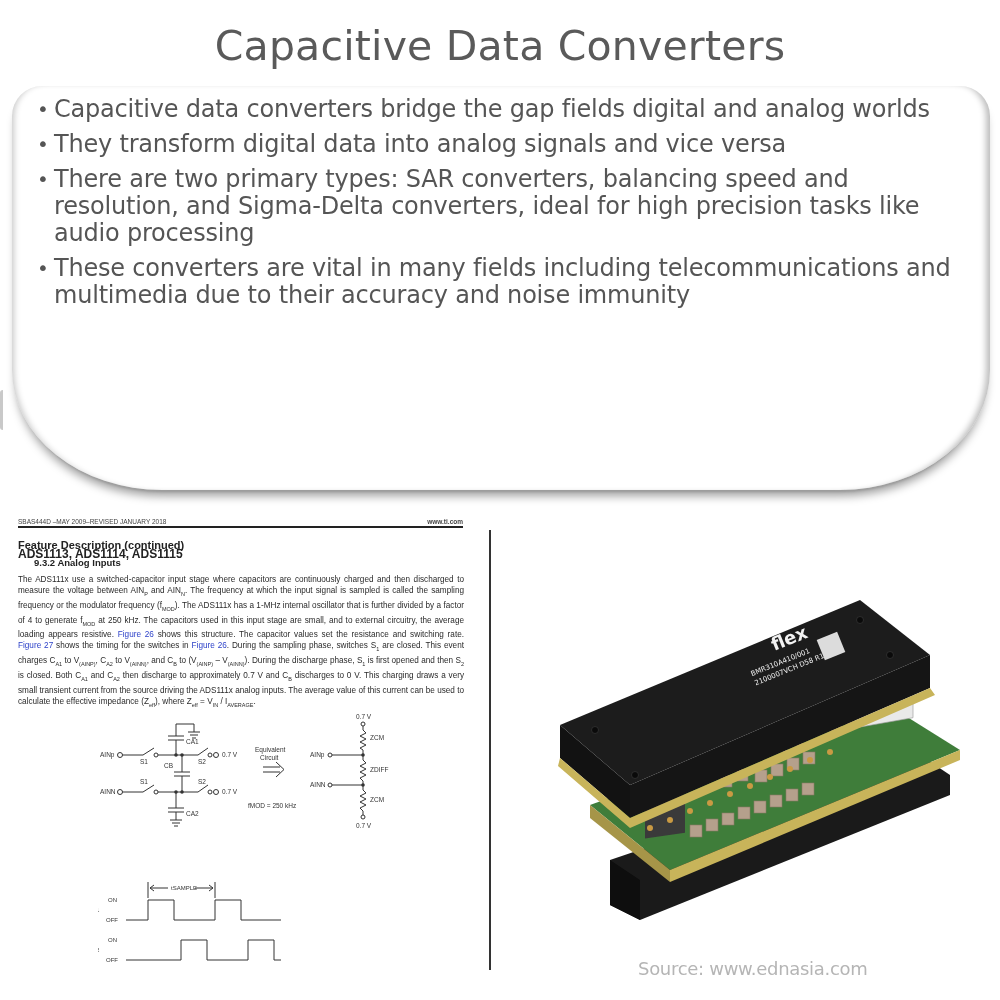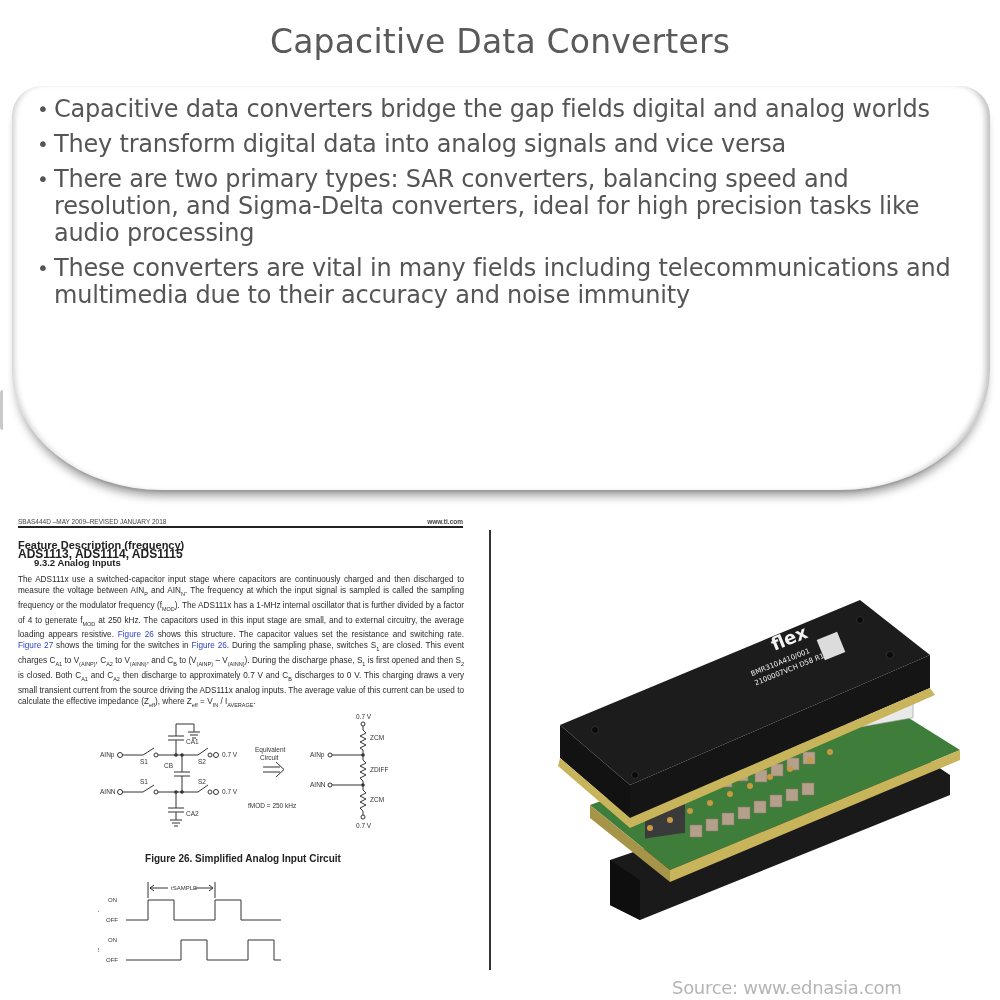--- a/index.html
+++ b/index.html
@@ -1,21 +1,21 @@
 <!DOCTYPE html>
 <html><head>
 <meta charset="utf-8">
 <style>
   * { box-sizing: border-box; margin: 0; padding: 0; }
   html, body { width: 1000px; height: 1000px; background: #ffffff; overflow: hidden; }
   body { position: relative; font-family: "DejaVu Sans", sans-serif; color: #555555; }
 
   .title {
     position: absolute; left: 0; top: 22px; width: 1000px; text-align: center;
-    font-size: 33px; font-weight: normal; color: #5a5a5a; letter-spacing: 0.2px;
+    font-size: 41px; font-weight: normal; color: #5a5a5a; letter-spacing: 0.2px;
   }
 
   .card {
     position: absolute; left: 12px; top: 86px; width: 978px; height: 404px;
     background: #fff;
     border-radius: 30px 30px 150px 150px / 30px 30px 120px 120px;
     box-shadow: inset 6px 0 6px -4px #c8c8c8, inset -8px 0 6px -4px #bdbdbd, 0 10px 10px -4px #a0a0a0, 0 8px 2px -6px #888;
   }
   .card-edge-left {
     position: absolute; left: 0; top: 390px; width: 6px; height: 40px;
@@ -49,22 +49,22 @@
   .doc .fig26 { position: absolute; left: 80px; top: 210px; width: 300px; height: 150px; }
   .doc .cap26 { position: absolute; left: 0; top: 351px; width: 450px; text-align: center; font-size: 10px; font-weight: bold; }
   .doc .fig27 { position: absolute; left: 80px; top: 370px; width: 300px; height: 100px; }
   .doc .cap27 { position: absolute; left: 0; top: 472px; width: 450px; text-align: center; font-size: 10px; font-weight: bold; }
 
   .divider { position: absolute; left: 489px; top: 530px; width: 2px; height: 440px; background: #333; }
 
   .photo { position: absolute; left: 520px; top: 560px; width: 460px; height: 380px; }
 
   .source {
-    position: absolute; left: 672px; top: 958px; font-size: 18px; color: #b5b5b5;
-    font-family: "DejaVu Sans", sans-serif; letter-spacing: -0.3px; margin-top: 19px;
+    position: absolute; left: 638px; top: 958px; font-size: 18px; color: #b5b5b5;
+    font-family: "DejaVu Sans", sans-serif; letter-spacing: -0.3px;
   }
 </style>
 </head>
 <body>
 
 <div class="title">Capacitive Data Converters</div>
 
 <div class="card"></div>
 <div class="card-edge-left"></div>
 
@@ -74,21 +74,21 @@
   <li><span class="dot">•</span><span>There are two primary types: SAR converters, balancing speed and resolution, and Sigma-Delta converters, ideal for high precision tasks like audio processing</span></li>
   <li><span class="dot">•</span><span>These converters are vital in many fields including telecommunications and multimedia due to their accuracy and noise immunity</span></li>
 </ul>
 
 <div class="doc">
   <div class="hdr">ADS1113, ADS1114, ADS1115</div>
   <div class="sub">
     <span>SBAS444D –MAY 2009–REVISED JANUARY 2018</span>
     <b>www.ti.com</b>
   </div>
-  <div class="fd">Feature Description (frequency)</div>
+  <div class="fd">Feature Description (continued)</div>
   <div class="ai">9.3.2   Analog Inputs</div>
   <div class="para" id="para"><span>The ADS111x use a switched-capacitor input stage where capacitors are continuously charged and then discharged to measure the voltage between AIN</span><sub style="font-size: 5.5px;">P</sub><span> and AIN</span><sub style="font-size: 5.5px;">N</sub><span>. The frequency at which the input signal is sampled is called the sampling frequency or the modulator frequency (f</span><sub style="font-size: 5.5px;">MOD</sub><span>). The ADS111x has a 1-MHz internal oscillator that is further divided by a factor of 4 to generate f</span><sub style="font-size: 5.5px;">MOD</sub><span> at 250 kHz. The capacitors used in this input stage are small, and to external circuitry, the average loading appears resistive. </span><span class="lnk">Figure 26</span><span> shows this structure. The capacitor values set the resistance and switching rate. </span><span class="lnk">Figure 27</span><span> shows the timing for the switches in </span><span class="lnk">Figure 26</span><span>. During the sampling phase, switches S</span><sub style="font-size: 5.5px;">1</sub><span> are closed. This event charges C</span><sub style="font-size: 5.5px;">A1</sub><span> to V</span><sub style="font-size: 5.5px;">(AINP)</sub><span>, C</span><sub style="font-size: 5.5px;">A2</sub><span> to V</span><sub style="font-size: 5.5px;">(AINN)</sub><span>, and C</span><sub style="font-size: 5.5px;">B</sub><span> to (V</span><sub style="font-size: 5.5px;">(AINP)</sub><span> – V</span><sub style="font-size: 5.5px;">(AINN)</sub><span>). During the discharge phase, S</span><sub style="font-size: 5.5px;">1</sub><span> is first opened and then S</span><sub style="font-size: 5.5px;">2</sub><span> is closed. Both C</span><sub style="font-size: 5.5px;">A1</sub><span> and C</span><sub style="font-size: 5.5px;">A2</sub><span> then discharge to approximately 0.7 V and C</span><sub style="font-size: 5.5px;">B</sub><span> discharges to 0 V. This charging draws a very small transient current from the source driving the ADS111x analog inputs. The average value of this current can be used to calculate the effective impedance (Z</span><sub style="font-size: 5.5px;">eff</sub><span>), where Z</span><sub style="font-size: 5.5px;">eff</sub><span> = V</span><sub style="font-size: 5.5px;">IN</sub><span> / I</span><sub style="font-size: 5.5px;">AVERAGE</sub><span>.</span></div>
 
   <svg class="fig26" viewBox="0 0 300 150">
     <g stroke="#333" stroke-width="1" fill="none">
 
       <circle cx="22" cy="43" r="2.5"></circle>
       <line x1="24.5" y1="43" x2="45" y2="43"></line>
       <line x1="45" y1="43" x2="56" y2="36"></line>
       <circle cx="58" cy="43" r="2"></circle>
@@ -168,21 +168,20 @@
       <text x="150" y="96">fMOD = 250 kHz</text>
       <text x="258" y="7">0.7 V</text>
       <text x="212" y="45">AINp</text>
       <text x="212" y="75">AINN</text>
       <text x="272" y="28">ZCM</text>
       <text x="272" y="60">ZDIFF</text>
       <text x="272" y="90">ZCM</text>
       <text x="258" y="116">0.7 V</text>
     </g>
   </svg>
-  <div class="cap26">Figure 26.  Simplified Analog Input Circuit</div>
 
   <svg class="fig27" viewBox="0 0 300 100">
     <g stroke="#333" stroke-width="1" fill="none">
       <line x1="50" y1="10" x2="50" y2="26"></line>
       <line x1="117" y1="10" x2="117" y2="26"></line>
       <line x1="52" y1="16" x2="70" y2="16"></line>
       <line x1="97" y1="16" x2="115" y2="16"></line>
       <polyline points="56,13 52,16 56,19"></polyline>
       <polyline points="111,13 115,16 111,19"></polyline>
       <polyline points="28,48 50,48 50,28 76,28 76,48 117,48 117,28 143,28 143,48 183,48"></polyline>

